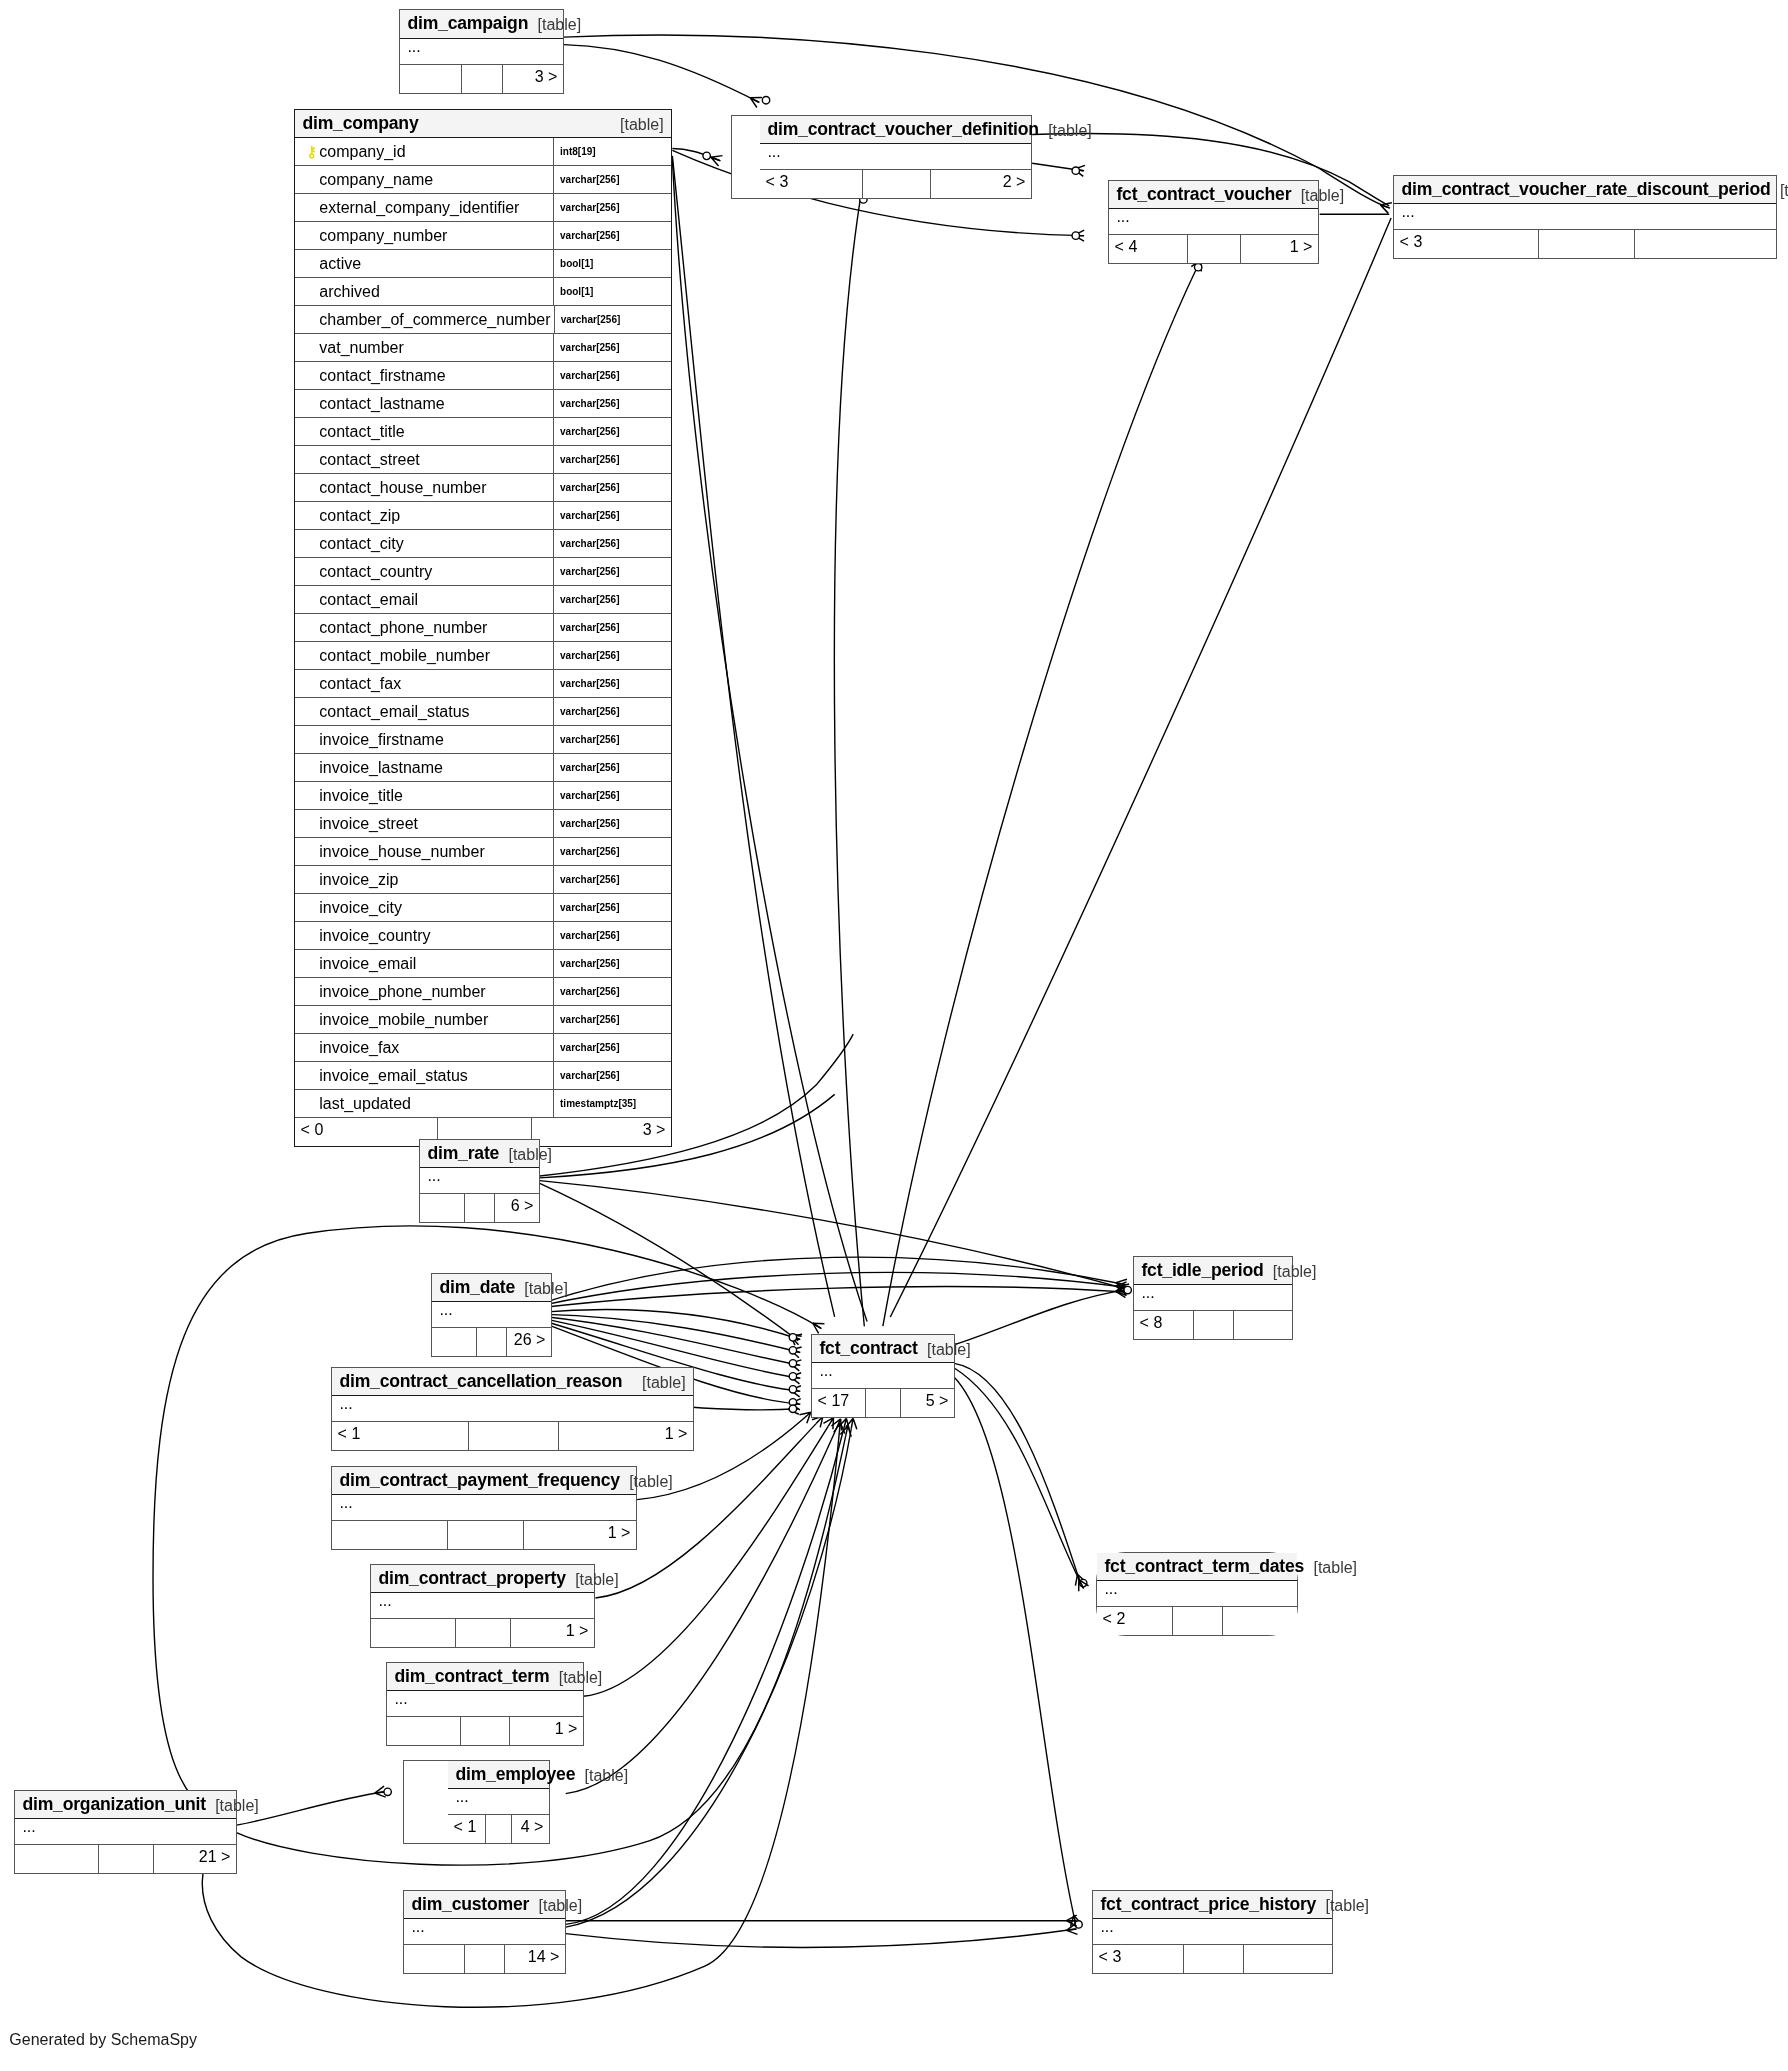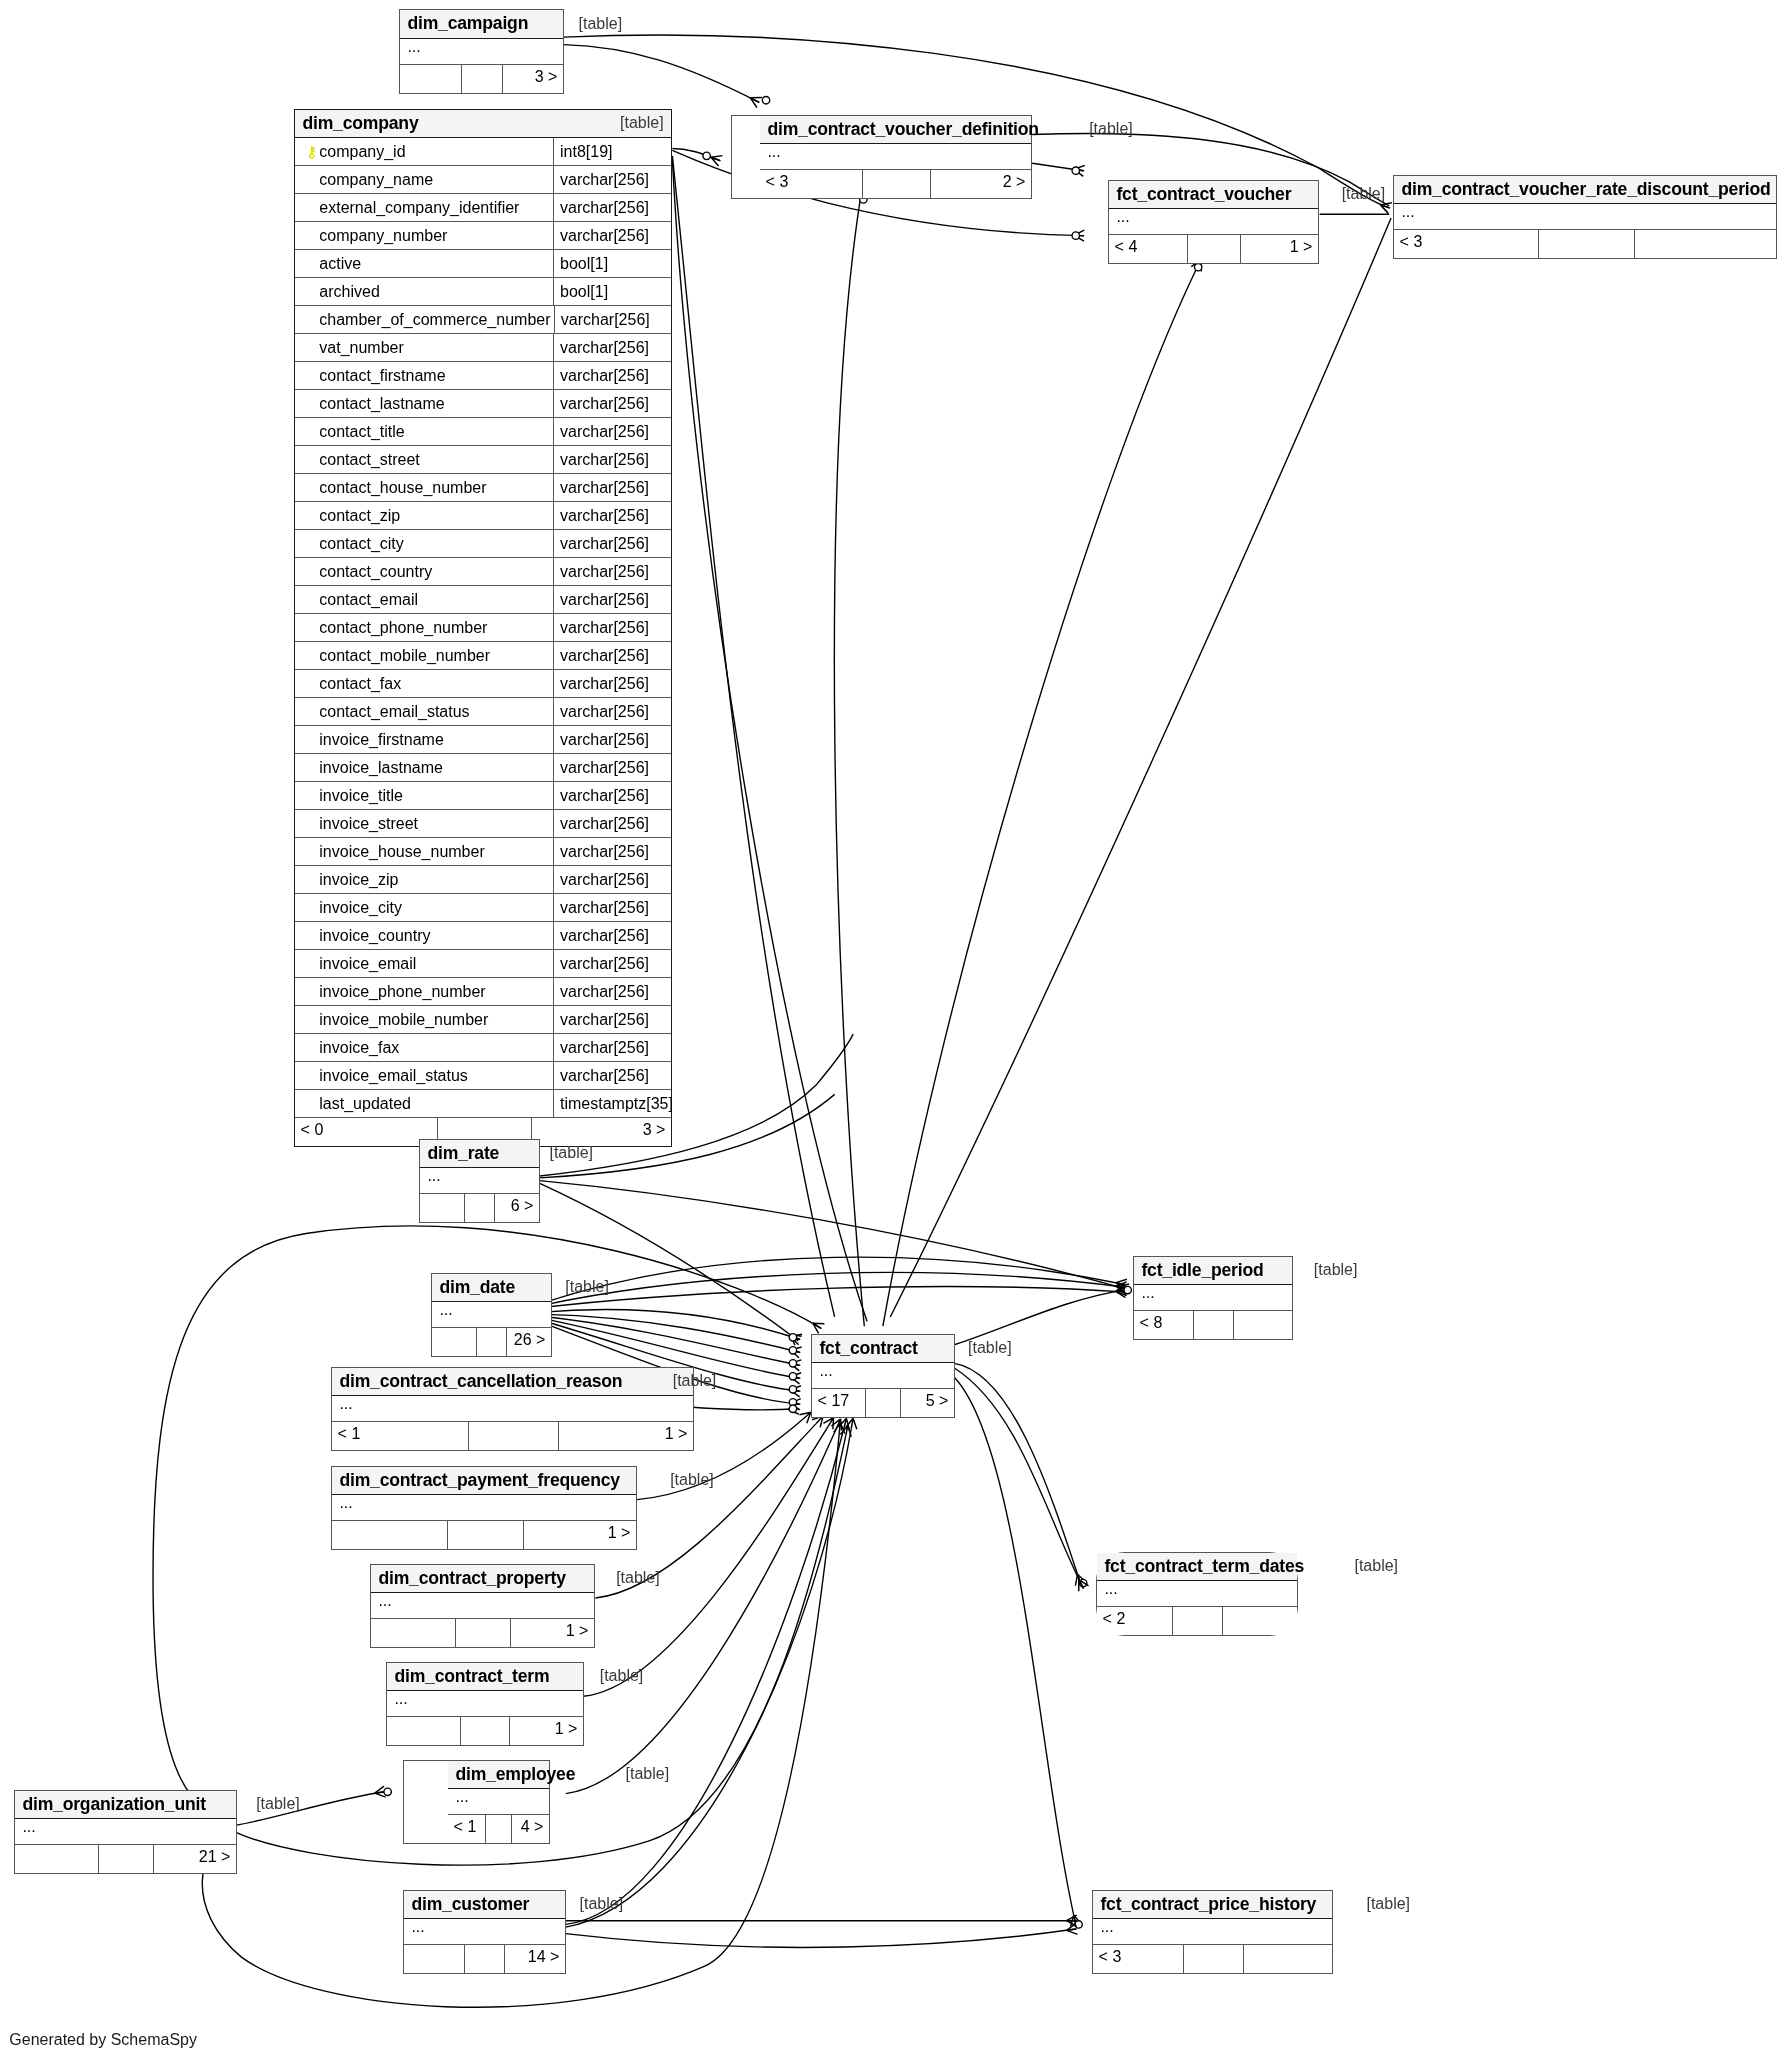--- a/index.html
+++ b/index.html
@@ -28,28 +28,27 @@
   }
   .table-box {
     position: absolute;
     border: 1.9px solid #555555;
     background: #ffffff;
     box-sizing: border-box;
     z-index: 5;
   }
   .t-title {
     display: flex;
-    align-items: center;
+    align-items: flex-end;
     justify-content: space-between;
     background: #f4f4f4;
     border-bottom: 1.9px solid #1a1a1a;
     padding: 2.8px 7.4px 3.7px 7.4px;
     box-sizing: border-box;
     white-space: nowrap;
-    gap: 41px;
   }
   .t-name {
     font-weight: bold;
     font-size: 17.6px;
     letter-spacing: -0.2px;
   }
   .t-tag {
     font-size: 16px;
     color: #3a3a3a;
     padding-left: 9.3px;
@@ -90,26 +89,27 @@
     border-right: 0.9px solid #555555;
     font-size: 16px;
     padding: 3.7px 3.7px 3.7px 9.3px;
     box-sizing: border-box;
     display: flex;
     align-items: center;
     white-space: nowrap;
   }
   .row .c-type {
     flex: 1 1 auto;
-    font-size: 16px;
+    font-size: 10px;
     padding: 3.7px 3.7px 3.7px 5.6px;
     box-sizing: border-box;
     display: flex;
     align-items: center;
     white-space: nowrap;
+    font-weight: bold;
   }
   .keyslot {
     display: inline-block;
     width: 15px;
     flex: 0 0 15px;
     text-align: center;
   }
   .key-icon {
     color: #e8e000;
     font-size: 15px;

